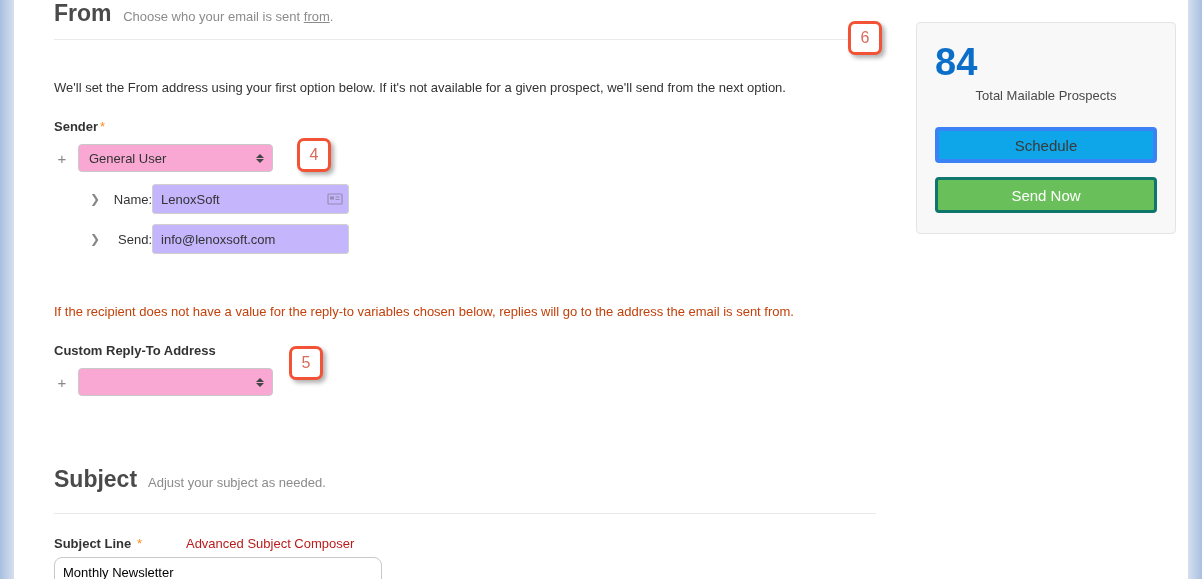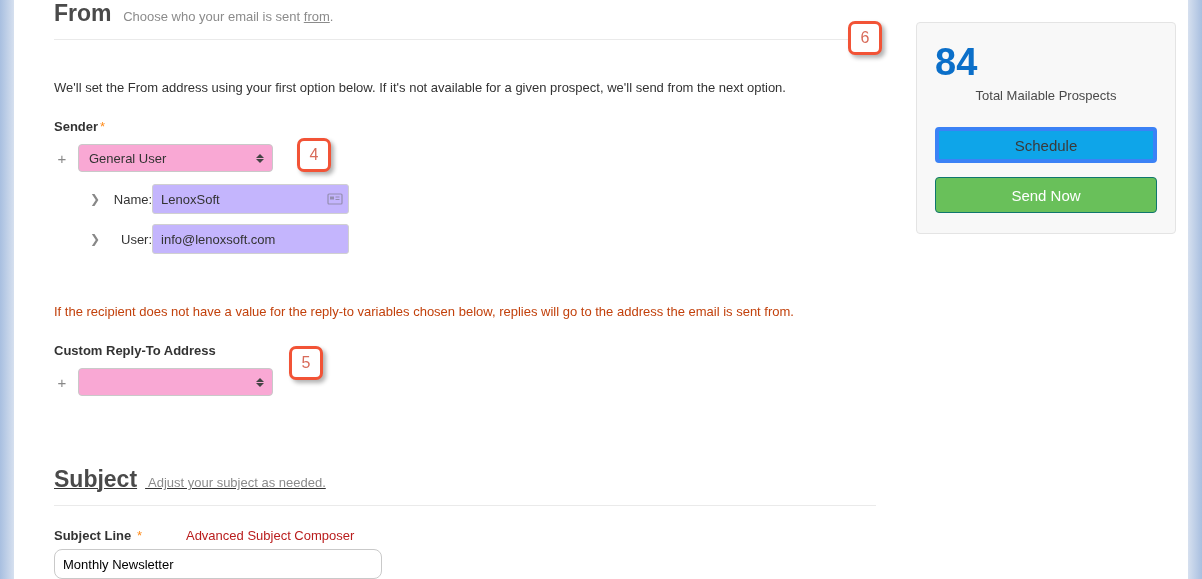--- a/index.html
+++ b/index.html
@@ -175,23 +175,22 @@
     font-size: 13px;
     color: #c2410c;
     margin-top: 50px;
     margin-bottom: 24px;
   }
 
   .subject-section {
     margin-top: 70px;
   }
   .subject-header {
-    padding-bottom: 12px;
+    padding-bottom: 20px;
     border-bottom: 1px solid #eaeaea;
-    text-decoration: underline;
   }
 
   .subject-row {
     margin-top: 22px;
     display: flex;
     align-items: flex-end;
   }
   .link-blue {
     color: #b91c1c;
     font-size: 13px;
@@ -241,21 +240,21 @@
     cursor: pointer;
     margin-bottom: 14px;
   }
   .btn-schedule {
     background: #0ea5e9;
     border: 4px solid #3b82f6;
     color: #3a3a3a;
   }
   .btn-send {
     background: #69c05a;
-    border: 1px solid #0f766e;
+    border: 3px solid #0f766e;
     color: #fff;
     margin-bottom: 0;
   }
 
   
   .callout {
     position: absolute;
     width: 34px;
     height: 34px;
     border: 3px solid #f25336;
@@ -312,21 +311,21 @@
           <input class="text-input name" value="LenoxSoft" style="">
           <svg class="input-suffix-icon" viewBox="0 0 16 16">
               <rect x="1" y="3" width="14" height="10" rx="1" fill="none" stroke="#666" stroke-width="1.2"></rect>
               <rect x="3" y="5.5" width="4" height="3" fill="#666"></rect>
               <line x1="8.5" y1="6" x2="12.5" y2="6" stroke="#666" stroke-width="1"></line>
               <line x1="8.5" y1="8.5" x2="12.5" y2="8.5" stroke="#666" stroke-width="1"></line>
             </svg>
         </div>
         <div class="sub-field-row">
           <span class="chevron">❯</span>
-          <span class="sub-label">User:</span>
+          <span class="sub-label">Send:</span>
           <input class="text-input email" value="info@lenoxsoft.com" style="">
         </div>
       </div>
 
       <div class="reply-desc">If the recipient does not have a value for the reply-to variables chosen below, replies will go to the address the email is sent from.</div>
 
       <div>
         <span class="field-label">Custom Reply-To Address</span>
       </div>
       <div class="dropdown-row">

